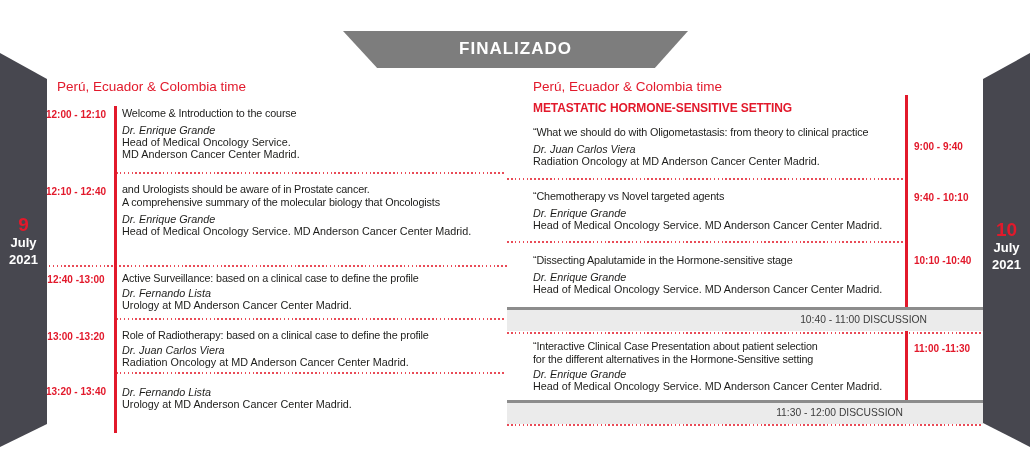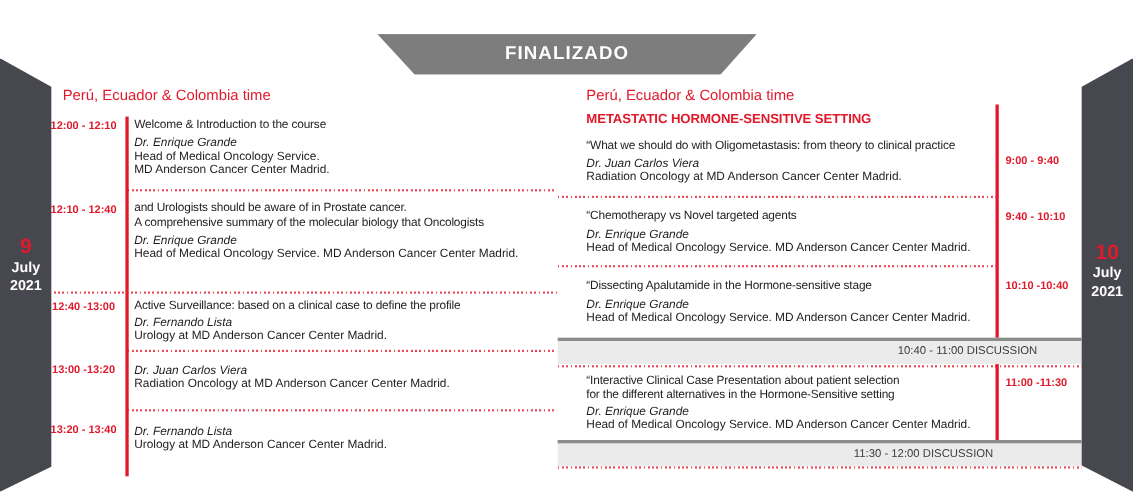--- a/index.html
+++ b/index.html
@@ -85,20 +85,21 @@
     <div class="title">Active Surveillance: based on a clinical case to define the profile</div>
     <div class="meta" style="margin-top:2px">
       <div class="speaker">Dr. Fernando Lista</div>
       <div>Urology at MD Anderson Cancer Center Madrid.</div>
     </div>
   </div>
   <div class="abs dotted" style="left:116px;top:318px;width:389px"></div>
 
   <div class="abs time time-r" style="left:41px;top:331px;width:70px">13:00 -13:20</div>
   <div class="abs sess" style="left:122px;top:329px">
+    <div class="title">Role of Radiotherapy: based on a clinical case to define the profile</div>
     <div class="meta" style="margin-top:2px">
       <div class="speaker">Dr. Juan Carlos Viera</div>
       <div>Radiation Oncology at MD Anderson Cancer Center Madrid.</div>
     </div>
   </div>
   <div class="abs dotted" style="left:116px;top:372px;width:389px"></div>
 
   <div class="abs time time-r" style="left:41px;top:386px;width:70px">13:20 - 13:40</div>
   <div class="abs sess" style="left:122px;top:384px">
     <div class="meta" style="margin-top:2px">
@@ -134,21 +135,21 @@
 
   <div class="abs sess" style="left:533px;top:254px">
     <div class="title">“Dissecting Apalutamide in the Hormone-sensitive stage</div>
     <div class="meta">
       <div class="speaker">Dr. Enrique Grande</div>
       <div>Head of Medical Oncology Service. MD Anderson Cancer Center Madrid.</div>
     </div>
   </div>
   <div class="abs time" style="left:914px;top:255px">10:10 -10:40</div>
 
-  <div class="abs bar" style="left:507px;top:307px;width:476px;padding-right:40px;text-align:right">10:40 - 11:00 DISCUSSION</div>
+  <div class="abs bar" style="left:507px;top:307px;width:476px;padding-right:56px;text-align:right">10:40 - 11:00 DISCUSSION</div>
   <div class="abs dotted" style="left:507px;top:332px;width:476px"></div>
 
   <div class="abs sess" style="left:533px;top:340px">
     <div class="title">“Interactive Clinical Case Presentation about patient selection</div>
     <div class="title">for the different alternatives in the Hormone-Sensitive setting</div>
     <div class="meta" style="margin-top:2px">
       <div class="speaker">Dr. Enrique Grande</div>
       <div>Head of Medical Oncology Service. MD Anderson Cancer Center Madrid.</div>
     </div>
   </div>

